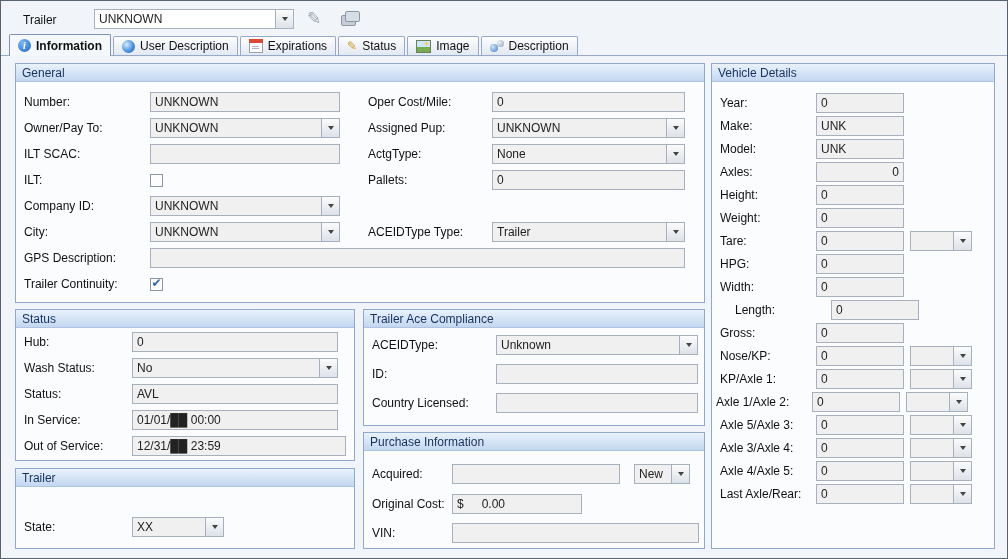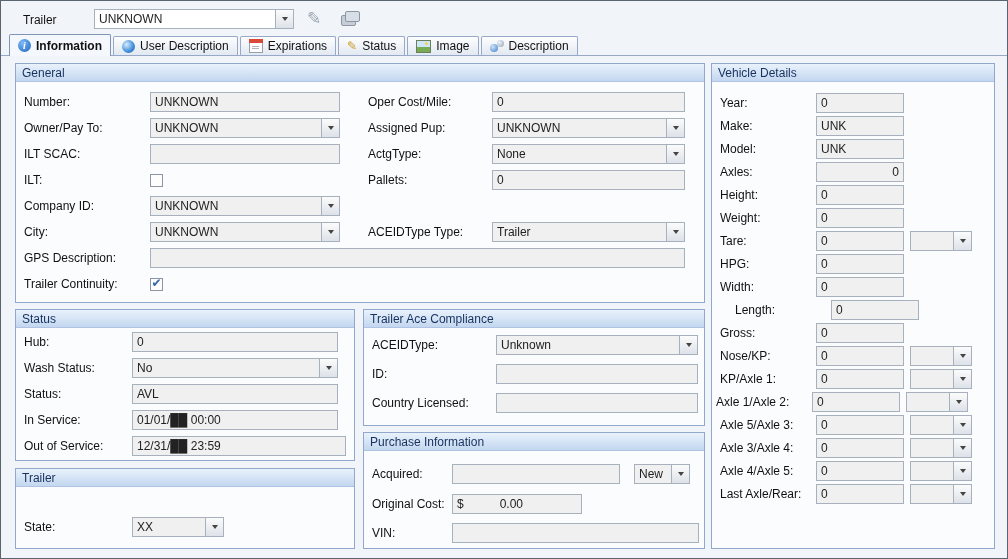--- a/index.html
+++ b/index.html
@@ -259,21 +259,21 @@
         <span class="cval">New</span>
         <span class="cbtn">
             <i class="arr"></i>
           </span>
       </div>
     </div>
     <div class="frow" style="left:8px;top:61px">
       <span class="lbl" style="width:80px">Original Cost:</span>
       <div class="tb" style="width:130px">
         <span>$</span>
-        <span style="margin-left:36px">0.00</span>
+        <span style="margin-left:18px">0.00</span>
       </div>
     </div>
     <div class="frow" style="left:8px;top:90px">
       <span class="lbl" style="width:80px">VIN:</span>
       <div class="tb" style="width:247px"></div>
     </div>
   </div>
 
   <div class="group" style="left:710px;top:62px;width:284px;height:486px">
     <div class="ghdr">Vehicle Details</div>

